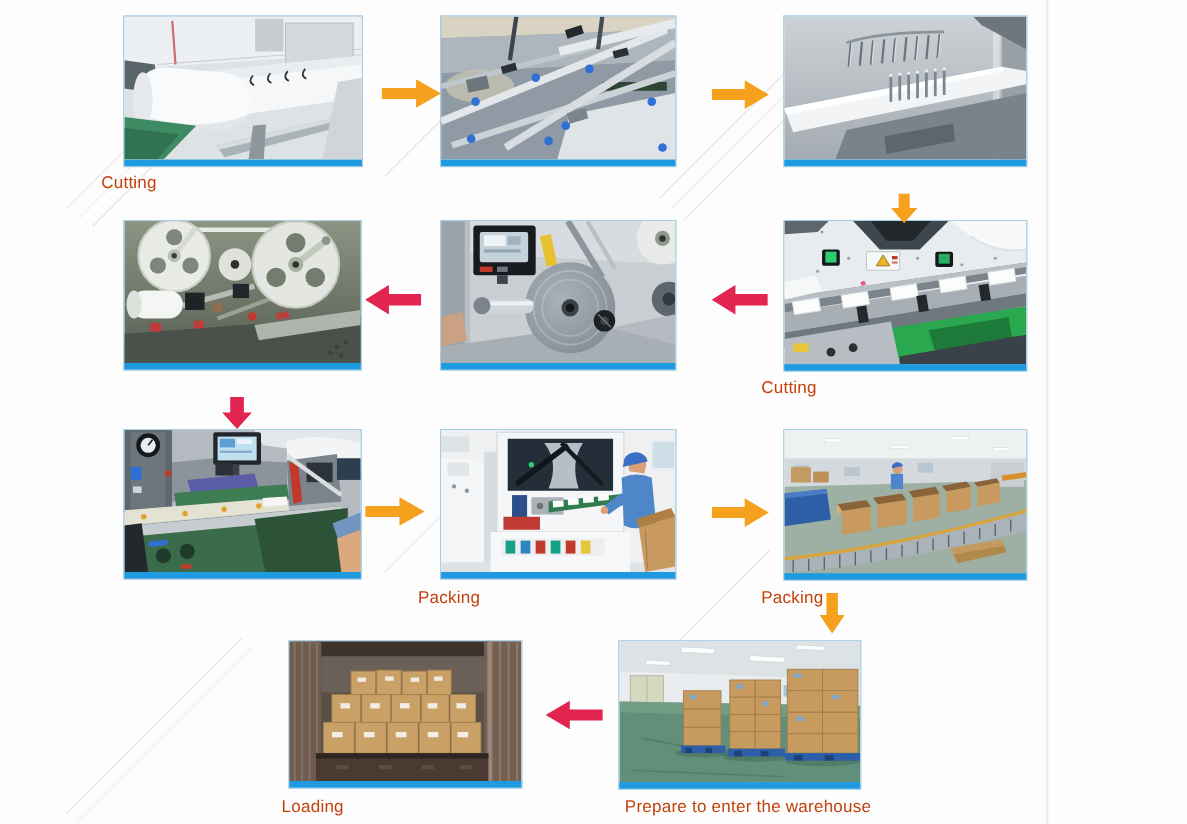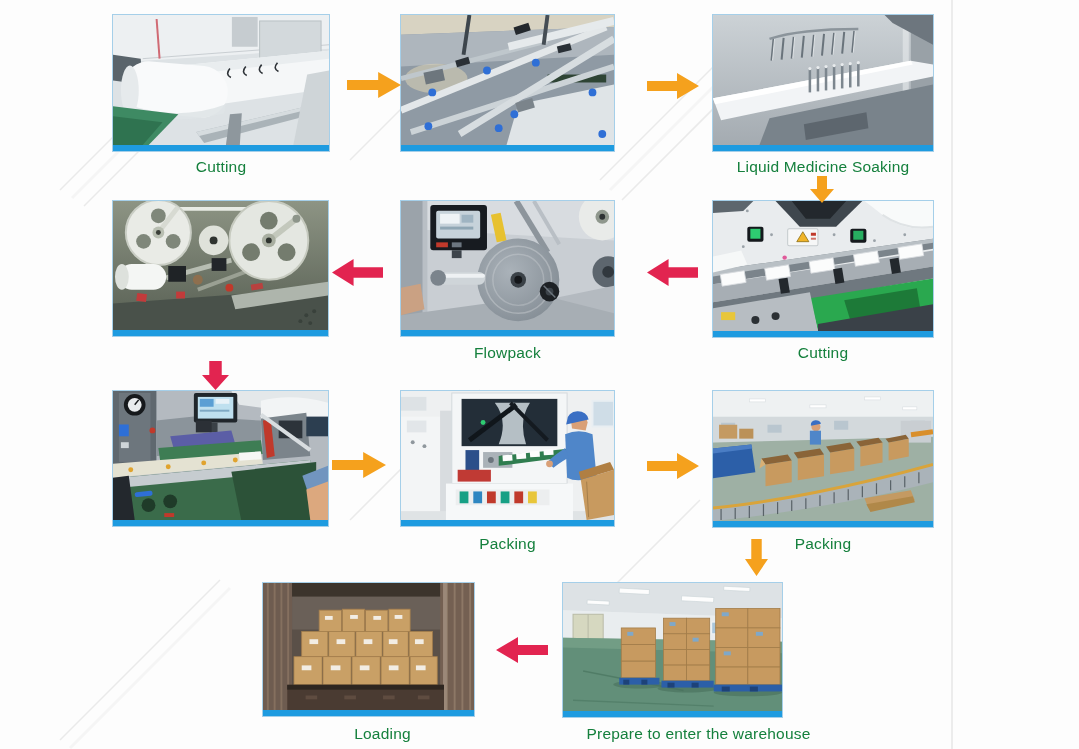--- a/index.html
+++ b/index.html
@@ -3,22 +3,22 @@
 <meta charset="utf-8">
 <style>
   html,body{margin:0;padding:0;background:#ffffff;}
   #canvas{position:relative;width:1079px;height:749px;background:#fdfdfd;overflow:hidden;
           font-family:"Liberation Sans",sans-serif;}
   .photo-card{position:absolute;margin:0;box-sizing:border-box;border:1px solid #a5cfe9;
               background:#dfe3e6;display:flex;flex-direction:column;}
   .photo{flex:1 1 auto;overflow:hidden;position:relative;}
   .photo svg{display:block;width:100%;height:100%;}
   .bar{height:6px;flex:0 0 6px;background:#1e9be0;}
-  .step-label{position:absolute;text-align:center;font-size:15.5px;line-height:20px;
-              color:#15803d;letter-spacing:.2px;white-space:nowrap;}
+  .step-label{position:absolute;text-align:left;font-size:15.5px;line-height:20px;
+              color:#c2410c;letter-spacing:.2px;white-space:nowrap;}
   .arrow{position:absolute;}
   .arrow svg{display:block;width:100%;height:100%;}
   #watermark{position:absolute;left:0;top:0;z-index:0;}
   .layer{position:absolute;z-index:2;}
 </style>
 </head>
 <body>
 
 <div id="canvas">
 
@@ -156,21 +156,20 @@
             <circle cx="112" cy="52" r="1.6"></circle>
           <circle cx="120" cy="51" r="1.6"></circle>
             <circle cx="128" cy="50" r="1.6"></circle>
             <circle cx="136" cy="49" r="1.6"></circle>
           <circle cx="144" cy="48" r="1.6"></circle>
         </g>
       </svg>
     </div>
     <div class="bar" style="background: rgb(30, 155, 224);"></div>
   </figure>
-  <div class="step-label layer" style="left:692px;top:157px;width:262px">Liquid Medicine Soaking</div>
 
   <figure class="photo-card layer" style="left:112px;top:200px;width:217px;height:137px">
     <div class="photo">
       <svg viewBox="0 0 218 131" preserveAspectRatio="none">
         <defs>
           <linearGradient id="c4g" x1="0" y1="0" x2="0" y2="1">
             <stop offset="0" stop-color="#8d9484"></stop>
               <stop offset="1" stop-color="#565e52"></stop>
           </linearGradient>
         </defs>
@@ -259,21 +258,20 @@
         <rect x="34" y="72" width="52" height="13" rx="6" fill="#cfd5d9"></rect>
         <rect x="34" y="74" width="52" height="4" rx="2" fill="#eef1f3"></rect>
         <circle cx="38" cy="78" r="8" fill="#7b848c"></circle>
         <circle cx="152" cy="92" r="10" fill="#1d2125"></circle>
           <circle cx="152" cy="92" r="4" fill="#3c434a"></circle>
         <line x1="146" y1="86" x2="158" y2="98" stroke="#6c757d" stroke-width="1.5"></line>
       </svg>
     </div>
     <div class="bar" style="background: rgb(30, 155, 224);"></div>
   </figure>
-  <div class="step-label layer" style="left:380px;top:343px;width:255px">Flowpack</div>
 
   <figure class="photo-card layer" style="left:712px;top:200px;width:222px;height:138px">
     <div class="photo">
       <svg viewBox="0 0 218 131" preserveAspectRatio="none">
         <rect width="218" height="131" fill="#e9ecee"></rect>
         <polygon points="0,0 40,0 30,10 0,12" fill="#5d666d"></polygon>
         <polygon points="62,0 148,0 122,26 86,26" fill="#3f474e"></polygon>
         <polygon points="78,0 132,0 116,18 92,18" fill="#23282d"></polygon>
         <path d="M150,0 L218,0 L218,26 Q190,32 168,14 Q158,6 150,0 Z" fill="#f8fafa"></path>
         <path d="M168,14 Q190,30 218,26" stroke="#dfe3e5" fill="none" stroke-width="2"></path>

